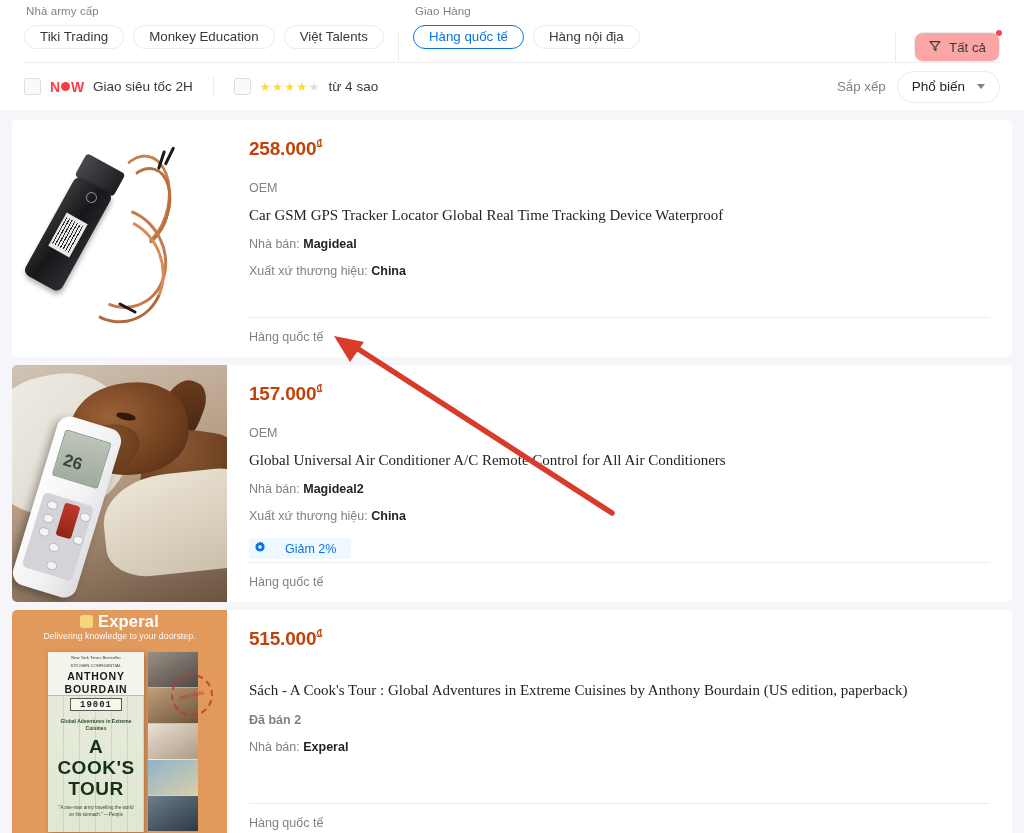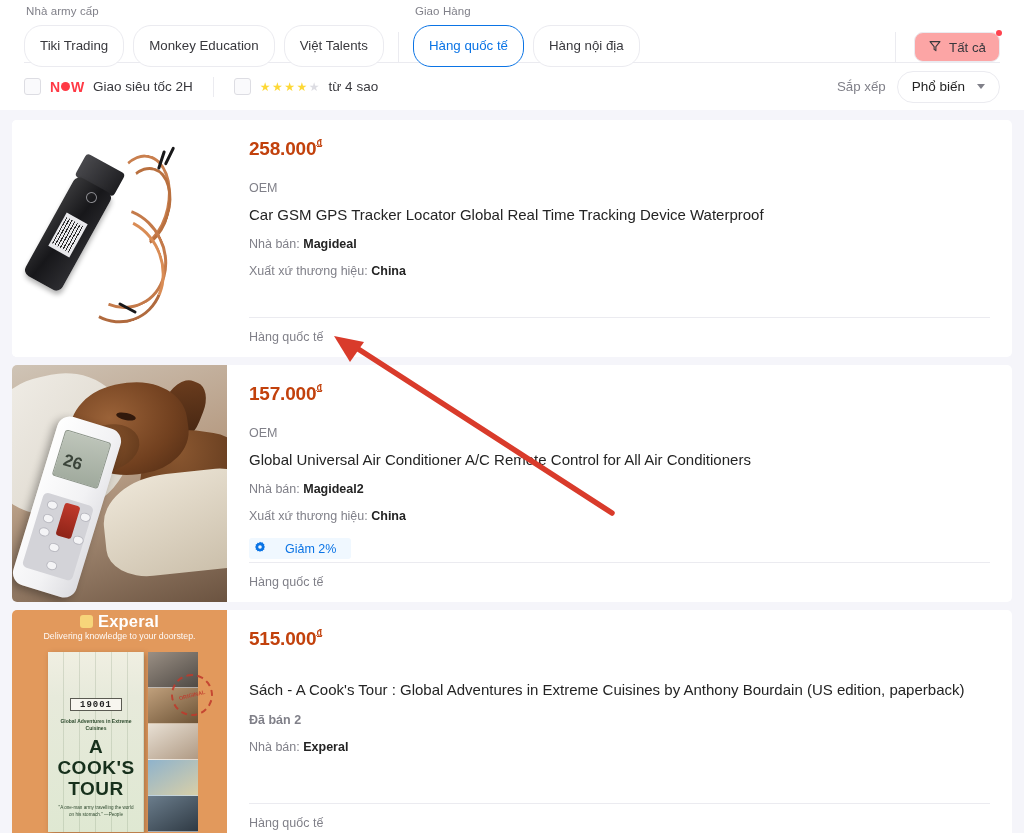--- a/index.html
+++ b/index.html
@@ -45,21 +45,21 @@
   }
 
   .chip-row { display: flex; gap: 9px; }
 
   .chip {
     border: 1px solid #ebebf0;
     border-radius: 18px;
     background: #fff;
     font-size: 13.3px;
     color: #38383d;
-    height: 42px;
+    height: 24px;
     padding: 0 15px;
     display: flex;
     align-items: center;
     cursor: pointer;
     white-space: nowrap;
     font-family: inherit;
     line-height: 1;
   }
 
   .chip.selected {
@@ -251,20 +251,21 @@
   }
 
   .pname {
     font-size: 15px;
     color: #242424;
     margin-top: 9px;
     line-height: 20px;
     white-space: nowrap;
     overflow: hidden;
     text-overflow: ellipsis;
+    font-family: Liberation Serif, serif;
   }
 
   .meta {
     font-size: 12.5px;
     color: #808089;
     margin-top: 11px;
     line-height: 16px;
   }
   .meta b { color: #242424; font-weight: bold; }
 
@@ -734,20 +735,26 @@
       <div class="thumb">
         <div class="book-wrap">
           <div class="bk-banner">
             <div class="bk-brand">
               <span class="mark"></span>
               <span>Experal</span>
             </div>
             <div class="bk-tag">Delivering knowledge to your doorstep.</div>
           </div>
           <div class="bk-cover">
+            <div class="bk-top">
+              <div class="bk-sm">New York Times Bestseller</div>
+              <div class="bk-sm">KITCHEN CONFIDENTIAL</div>
+              <div class="bk-author">ANTHONY</div>
+              <div class="bk-author">BOURDAIN</div>
+            </div>
             <div class="bk-num">19001</div>
             <div class="bk-sub">Global Adventures in Extreme Cuisines</div>
             <div class="bk-title">
               <div>A</div>
               <div>COOK'S</div>
               <div>TOUR</div>
             </div>
             <div class="bk-quote">"A one-man army travelling the world on his stomach." —People</div>
           </div>
           <div class="bk-strip">

